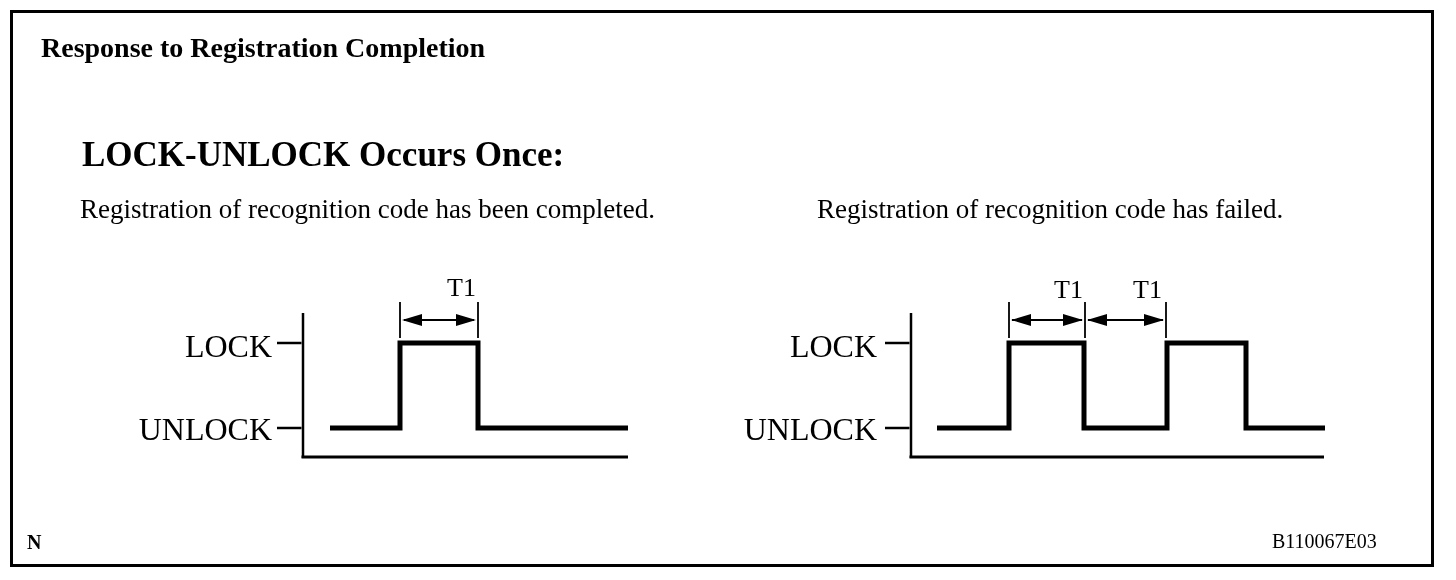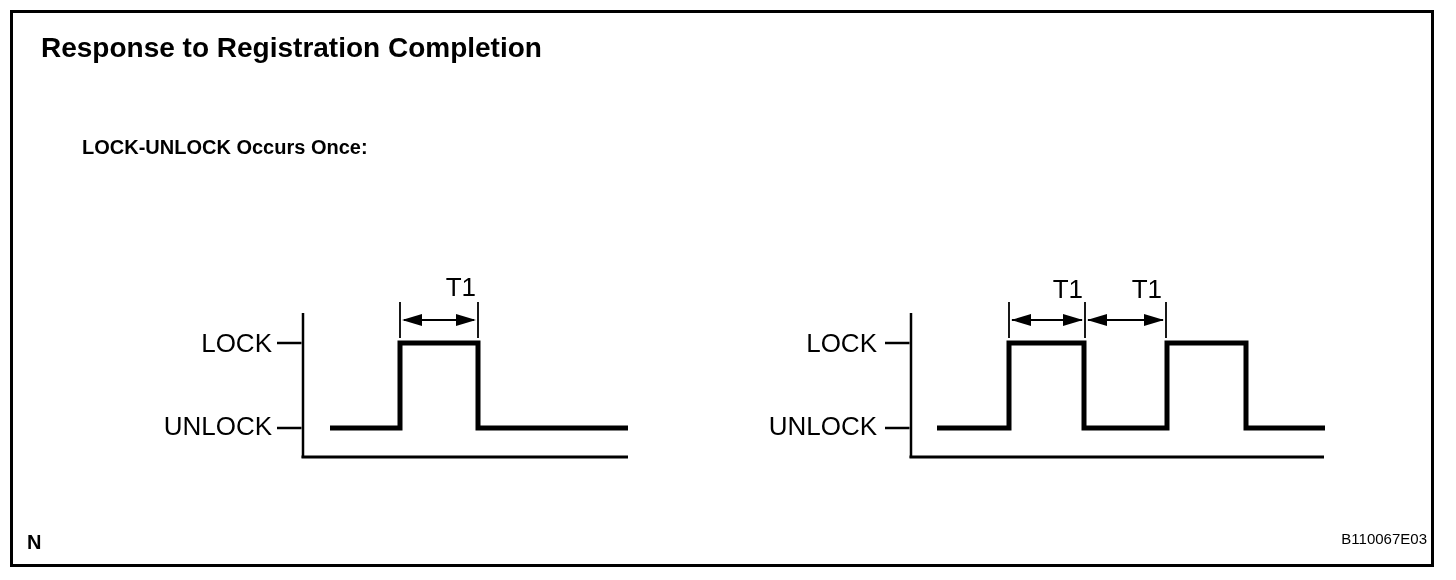--- a/index.html
+++ b/index.html
@@ -5,21 +5,21 @@
   html, body {
     margin: 0;
     padding: 0;
     background: #ffffff;
   }
   .canvas {
     position: relative;
     width: 1456px;
     height: 580px;
     background: #ffffff;
-    font-family: Liberation Sans, sans-serif;
+    font-family: Liberation Serif, serif;
     color: #000000;
     overflow: hidden;
   }
   .frame {
     position: absolute;
     left: 10px;
     top: 10px;
     width: 1424px;
     height: 557px;
     border: 3px solid #000000;
@@ -31,28 +31,28 @@
     white-space: nowrap;
     line-height: 1.05;
     color: #000000;
   }
   .title {
     left: 41px;
     top: 33px;
     font-size: 28px;
     font-weight: bold;
   }
-  .heading { font-size: 20px; font-weight: bold; text-align: center; }
+  .heading { font-size: 35px; font-weight: bold; text-align: center; }
   .desc    { font-size: 27px; }
   .heading-left  { left: 82px;  top: 137px; }
   .desc-left     { left: 80px;  top: 195px; }
   .heading-right { left: 818px; top: 137px; }
   .desc-right    { left: 817px; top: 195px; }
   .sig-label {
-    font-size: 26px;
+    font-size: 32px;
     text-align: right;
   }
   .t1-label {
     font-size: 26px;
     text-align: right;
   }
   .lock-left    { left: 150px; width: 122px; top: 330px; }
   .unlock-left  { left: 120px; width: 152px; top: 413px; }
   .lock-right   { left: 757px; width: 120px; top: 330px; }
   .unlock-right { left: 727px; width: 150px; top: 413px; }
@@ -67,43 +67,44 @@
   .page-marker {
     left: 27px;
     top: 532px;
     font-size: 20px;
     font-weight: bold;
   }
   .figure-code {
     left: 1272px;
     width: 155px;
     top: 531px;
-    font-size: 15px;
-    text-align: right;
+    font-size: 20px;
   }
   svg.overlay {
     position: absolute;
     left: 0;
     top: 0;
     pointer-events: none;
   }
   svg .stroke { stroke: #000000; fill: none; }
   svg .fill   { fill: #000000; stroke: none; }
 </style>
 </head>
 <body>
 
 <div class="canvas">
 
   <div class="frame"></div>
 
   <div class="txt title">Response to Registration Completion</div>
 
   <div class="txt heading heading-left">LOCK-UNLOCK Occurs Once:</div>
+  <div class="txt desc desc-left">Registration of recognition code has been completed.</div>
 
+  <div class="txt desc desc-right">Registration of recognition code has failed.</div>
 
   <svg class="overlay" width="1456" height="580" viewBox="0 0 1456 580">
 
     <g>
       <line class="stroke" stroke-width="2.5" x1="303" y1="313" x2="303" y2="458"></line>
       <line class="stroke" stroke-width="3" x1="301.5" y1="457" x2="628" y2="457"></line>
       <line class="stroke" stroke-width="2.5" x1="277" y1="343" x2="301.5" y2="343"></line>
       <line class="stroke" stroke-width="2.5" x1="277" y1="428" x2="301.5" y2="428"></line>
       <polyline class="stroke" stroke-width="5" stroke-linejoin="miter" points="330,428 400,428 400,343 478,343 478,428 628,428"></polyline>
       <line class="stroke" stroke-width="1.8" x1="400" y1="302" x2="400" y2="338"></line>

